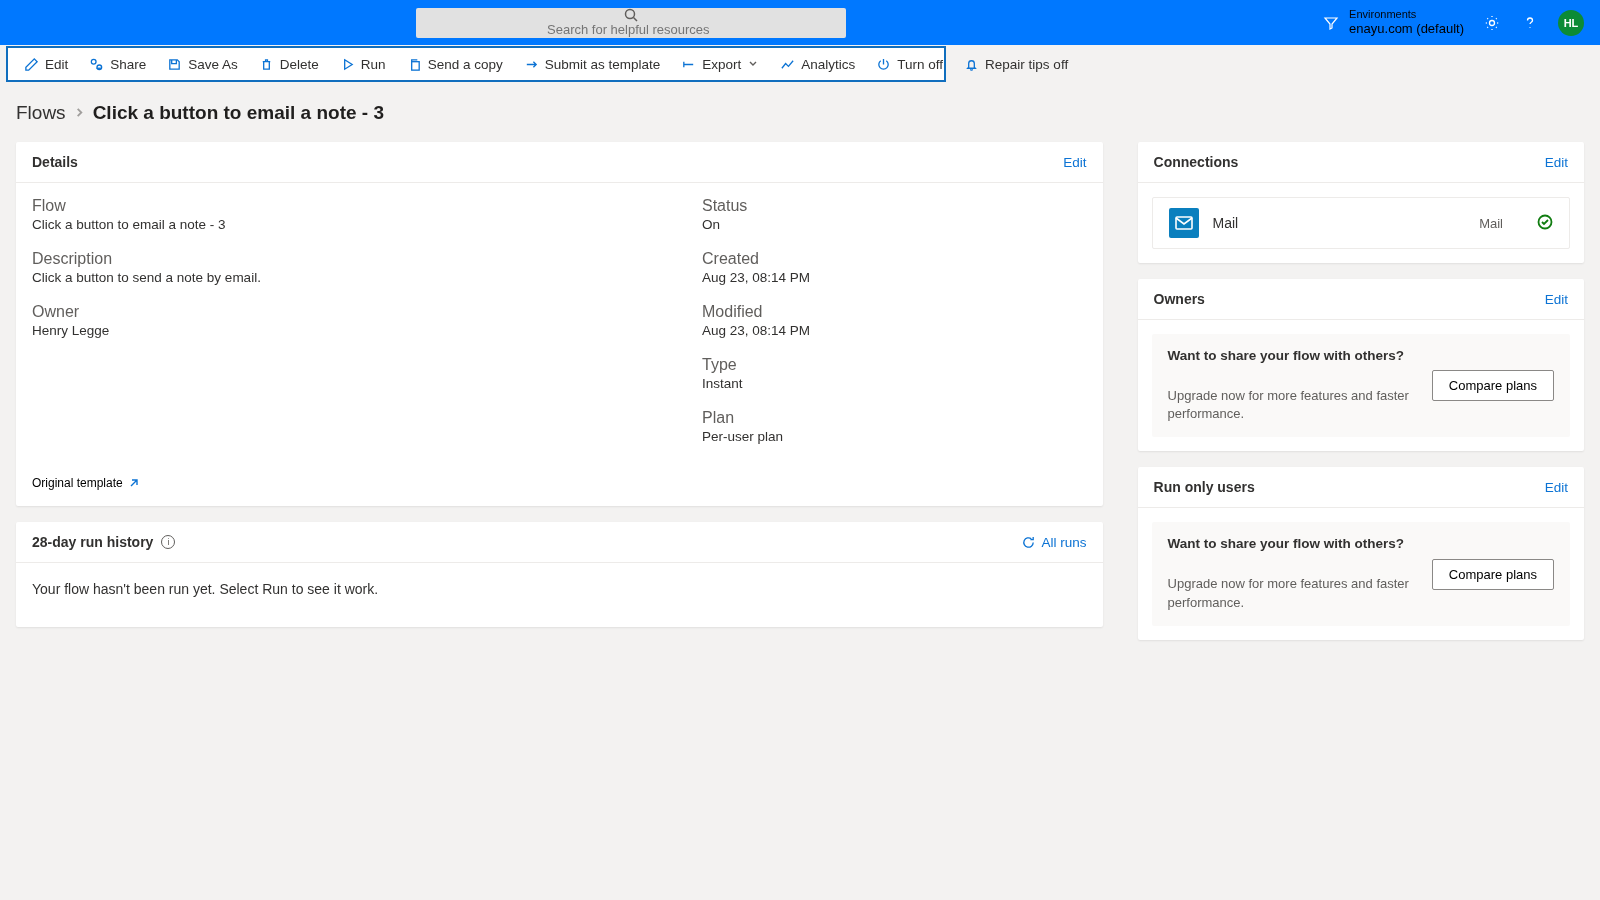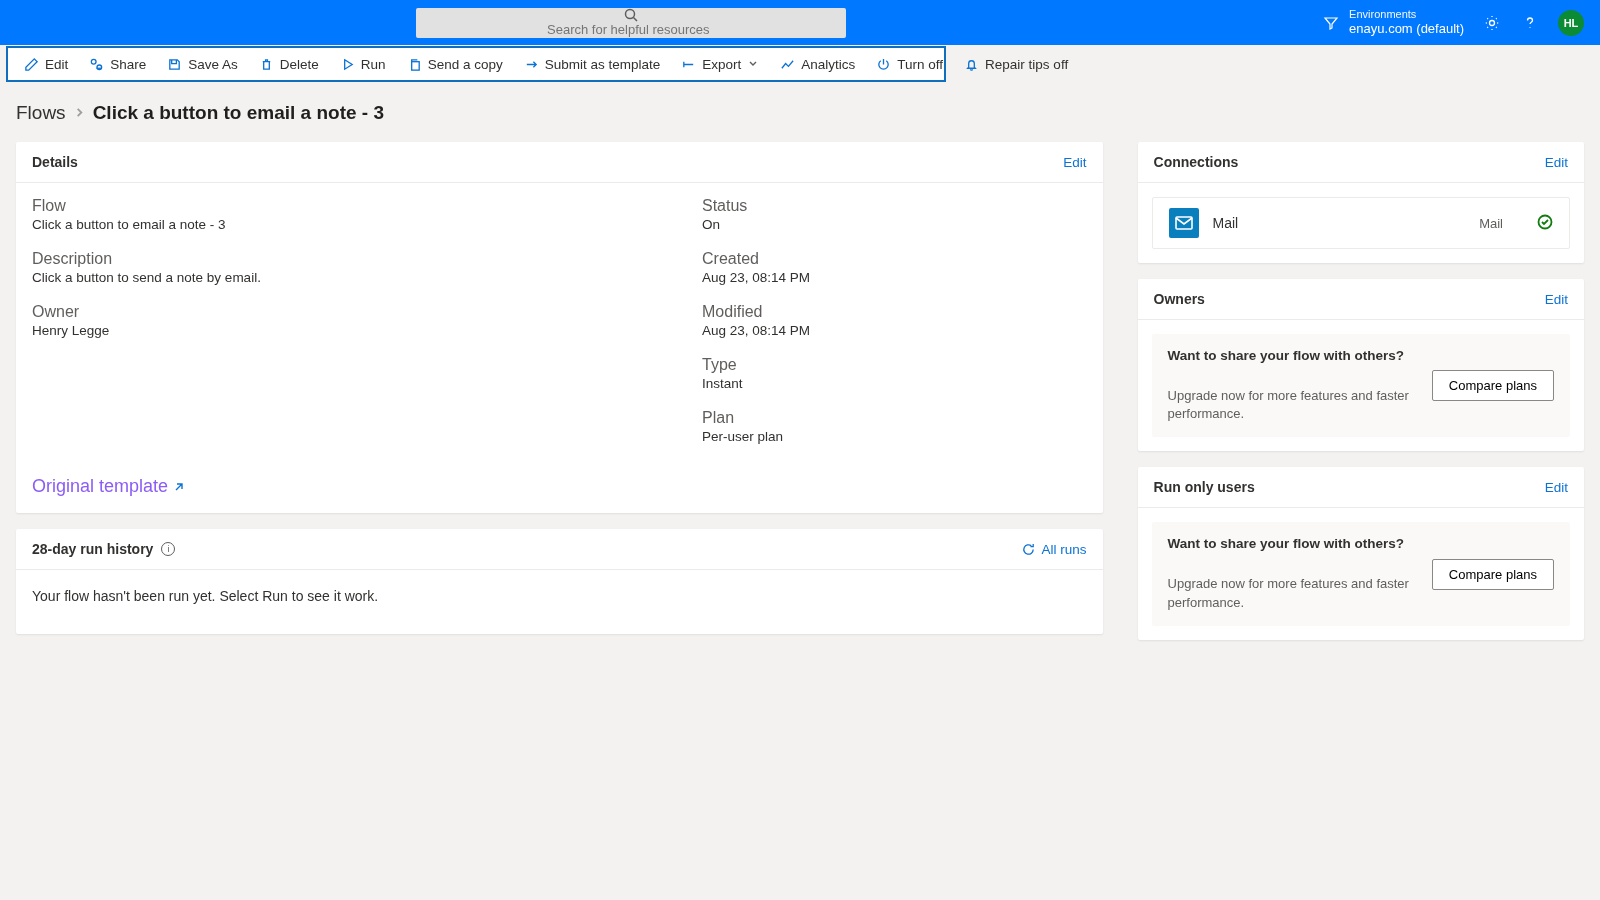--- a/index.html
+++ b/index.html
@@ -5,21 +5,21 @@
 * { margin: 0; padding: 0; box-sizing: border-box; }
 body { font-family: "Segoe UI", -apple-system, sans-serif; font-size: 14px; color: #323130; background: #f3f2f1; width: 1600px; height: 900px; overflow: hidden; }
 
 
 .header { background: #0078ff; height: 45px; display: flex; align-items: center; padding: 0 16px; }
 .header-spacer-left { width: 400px; }
 .search-wrap { width: 430px; height: 30px; background: #e1e1e1; border-radius: 2px; display: flex; align-items: center; padding: 0 10px; flex-direction: column; }
 .search-wrap svg { width: 14px; height: 14px; fill: none; stroke: #605e5c; stroke-width: 1.5; }
 .search-input { flex: 1; border: none; background: transparent; margin-left: 8px; font-size: 13px; color: #605e5c; outline: none; }
 .header-right { margin-left: auto; display: flex; align-items: center; gap: 18px; }
-.env-block { display: flex; align-items: center; gap: 10px; color: #ffffff; cursor: pointer; }
+.env-block { display: flex; align-items: center; gap: 10px; color: #000000; cursor: pointer; }
 .env-text { display: flex; flex-direction: column; line-height: 1.2; }
 .env-label { font-size: 11px; opacity: .95; }
 .env-name { font-size: 13px; }
 .icon-btn { width: 20px; height: 20px; display: flex; align-items: center; justify-content: center; cursor: pointer; }
 .icon-btn svg { width: 18px; height: 18px; fill: none; stroke: #fff; stroke-width: 1.3; }
 .avatar { width: 26px; height: 26px; border-radius: 50%; background: #0c8b35; color: #fff; font-size: 11px; font-weight: 700; display: flex; align-items: center; justify-content: center; cursor: pointer; }
 
 
 .toolbar-wrap { padding: 1px 0 0 6px; }
 .toolbar { display: flex; align-items: center; height: 36px; background: #fff; border: 2px solid #106ebe; width: 940px; padding-left: 7px; gap: 3px; }
@@ -44,21 +44,21 @@
 .card-title { font-size: 14px; font-weight: 600; }
 .card-edit { color: #0c73d4; font-size: 13.5px; cursor: pointer; }
 .card-body { padding: 14px 16px 16px 16px; }
 
 
 .details-grid { display: flex; gap: 40px; }
 .details-col { display: flex; flex-direction: column; gap: 18px; }
 .details-col.left { width: 630px; }
 .field-label { font-size: 16px; color: #605e5c; margin-bottom: 2px; }
 .field-value { font-size: 13.5px; color: #323130; }
-.orig-link { color: #8b5cf6; font-size: 18px; display: flex; align-items: center; gap: 5px; cursor: pointer; margin-top: 120px; }
+.orig-link { color: #000000; font-size: 12px; display: flex; align-items: center; gap: 5px; cursor: pointer; margin-top: 120px; }
 .orig-link svg { width: 12px; height: 12px; fill: none; stroke: #0c73d4; stroke-width: 1.4; }
 
 
 .run-head { display: flex; align-items: center; justify-content: space-between; padding: 12px 16px; border-bottom: 1px solid #edebe9; }
 .run-title-wrap { display: flex; align-items: center; gap: 8px; }
 .run-title { font-size: 14px; font-weight: 700; }
 .info-icon { width: 14px; height: 14px; border: 1px solid #605e5c; border-radius: 50%; display: flex; align-items: center; justify-content: center; font-size: 9px; color: #605e5c; cursor: pointer; }
 .all-runs { color: #0c73d4; font-size: 13.5px; display: flex; align-items: center; gap: 6px; cursor: pointer; }
 .all-runs svg { width: 15px; height: 15px; fill: none; stroke: #0c73d4; stroke-width: 1.4; }
 .run-body { padding: 18px 16px 30px 16px; color: #323130; }

